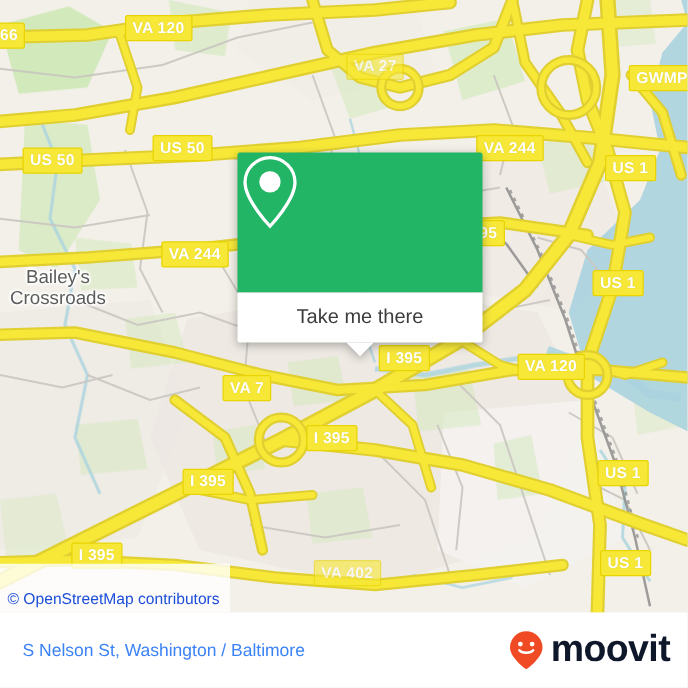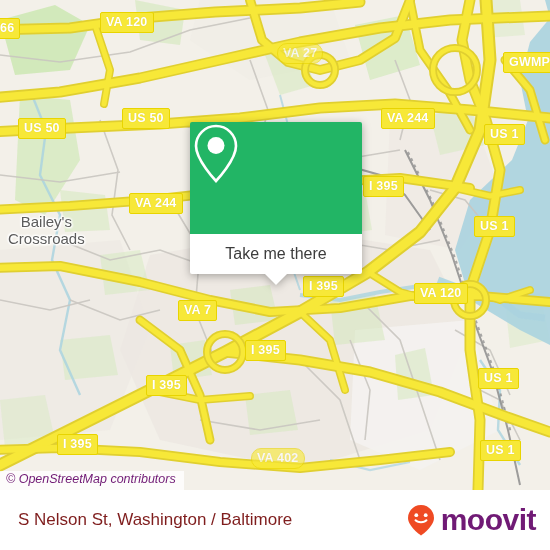--- a/index.html
+++ b/index.html
@@ -23,50 +23,49 @@
     color:#ffffff;
     font-size:12.5px;
     font-weight:bold;
     line-height:16px;
     padding:1px 5px 2px 5px;
     white-space:nowrap;
     letter-spacing:.2px;
     text-shadow:0 0 1px rgba(160,140,0,.35);
     box-sizing:border-box;
   }
-  .shield.dim{opacity:.62;border-radius:10px;}
+  .shield.dim{opacity:.62;}
 
   
   .place{
     position:absolute;
     color:#5c5c5c;
     font-size:15px;
     line-height:17px;
     text-align:center;
     white-space:pre;
     text-shadow:
       1px 0 2px #fff,-1px 0 2px #fff,0 1px 2px #fff,0 -1px 2px #fff,
       1px 1px 2px #fff,-1px -1px 2px #fff;
   }
 
   
   #attrib{
     position:absolute;left:0;bottom:0;
     background:rgba(255,255,255,.80);
-    color:#701a75;
+    color:#1d4ed8;
     font-size:12.5px;
     line-height:15px;
-    padding:1px 8px 3px 6px;
+    padding:21px 8px 3px 6px;
     white-space:nowrap;
-    font-style:italic;
   }
 
   
   #popup{
-    position:absolute;left:190px;top:122px;width:172px;
+    position:absolute;left:190px;top:122px;width:196px;
     filter:drop-shadow(0 2px 4px rgba(0,0,0,.30));
   }
   #popup-head{
     height:112px;background:#22b565;
     display:flex;align-items:center;justify-content:center;
     border-radius:2px 2px 0 0;
   }
   #popup-body{
     height:40px;background:#ffffff;
     display:flex;align-items:center;justify-content:center;
@@ -87,25 +86,25 @@
 
   
   #footer{
     position:absolute;left:0;top:490px;width:550px;height:60px;
     background:#ffffff;
     display:flex;align-items:center;justify-content:space-between;
     box-sizing:border-box;
     padding:0 14px 0 18px;
   }
   #footer-title{
-    color:#7f1d1d;font-size:17px;line-height:20px;white-space:nowrap;
+    color:#3b82f6;font-size:14px;line-height:20px;white-space:nowrap;
   }
   #brand{display:flex;align-items:center;gap:3px;}
   #brand-word{
-    color:#701a75;font-size:30px;line-height:30px;font-weight:bold;letter-spacing:-.5px;
+    color:#0f172a;font-size:30px;line-height:30px;font-weight:bold;letter-spacing:-.5px;
   }
 </style>
 </head>
 <body>
 
 <div id="app">
 
   <div id="map">
 
     <svg width="550" height="490" viewBox="0 0 550 490">

